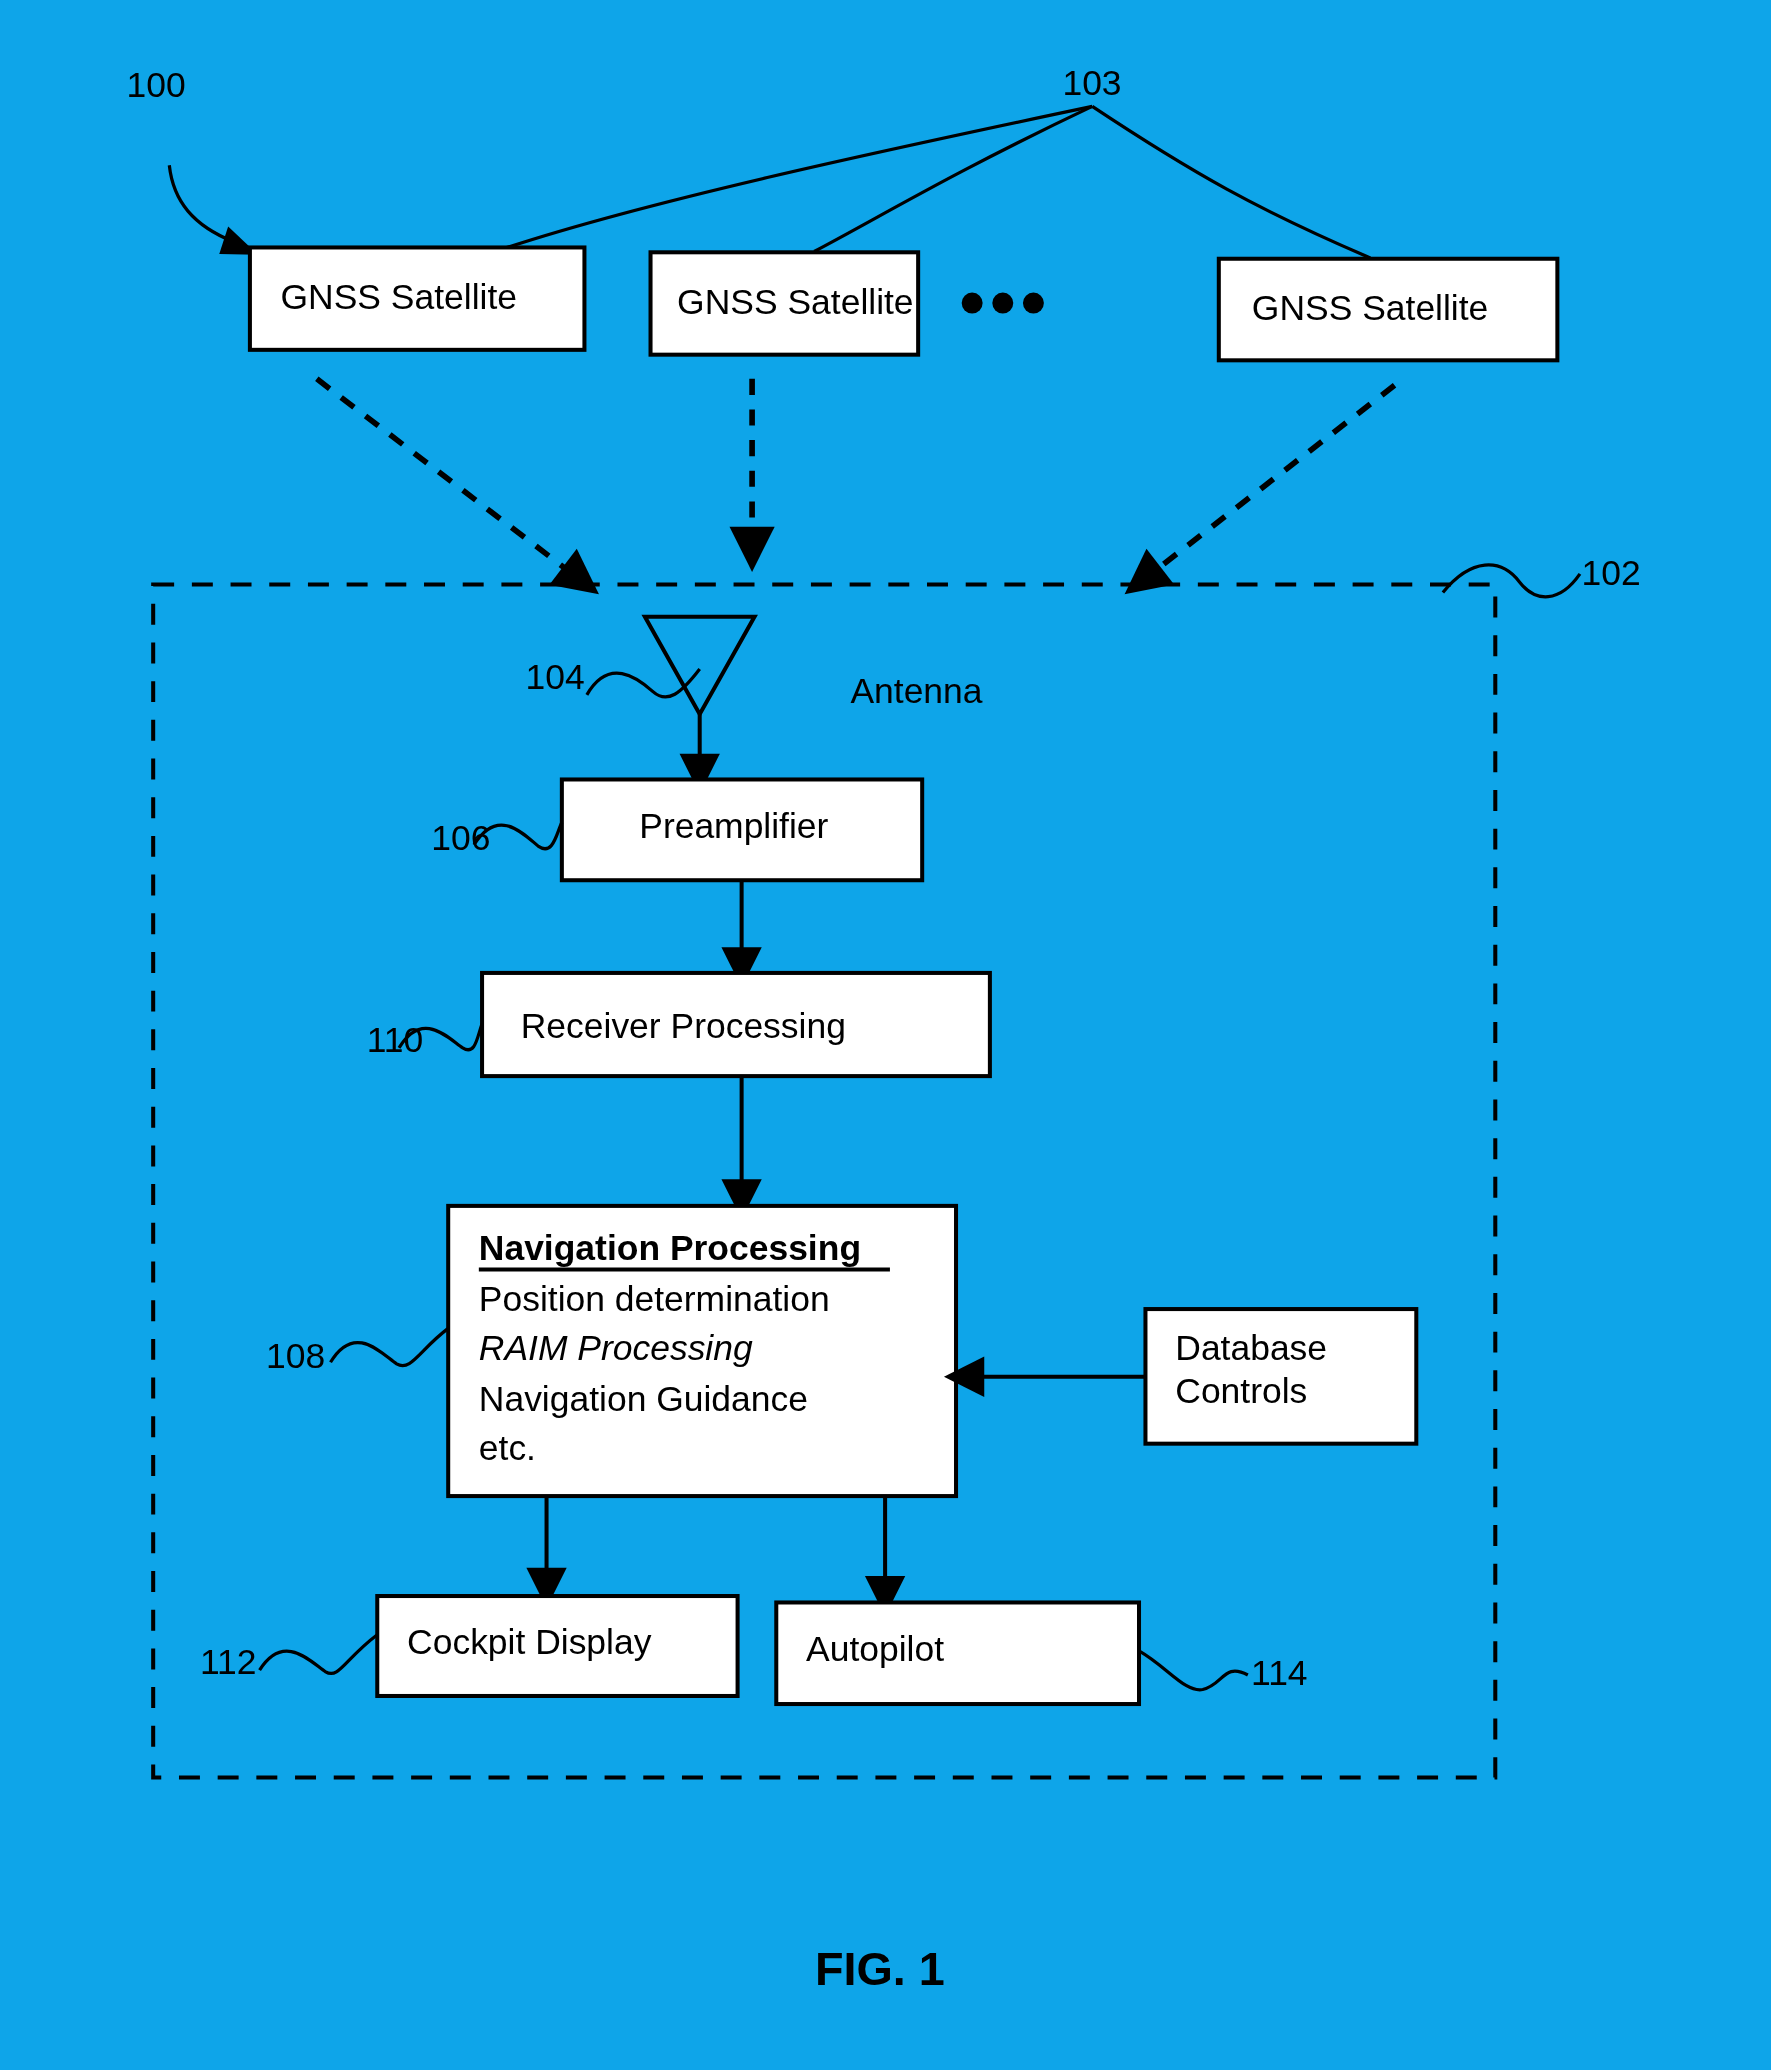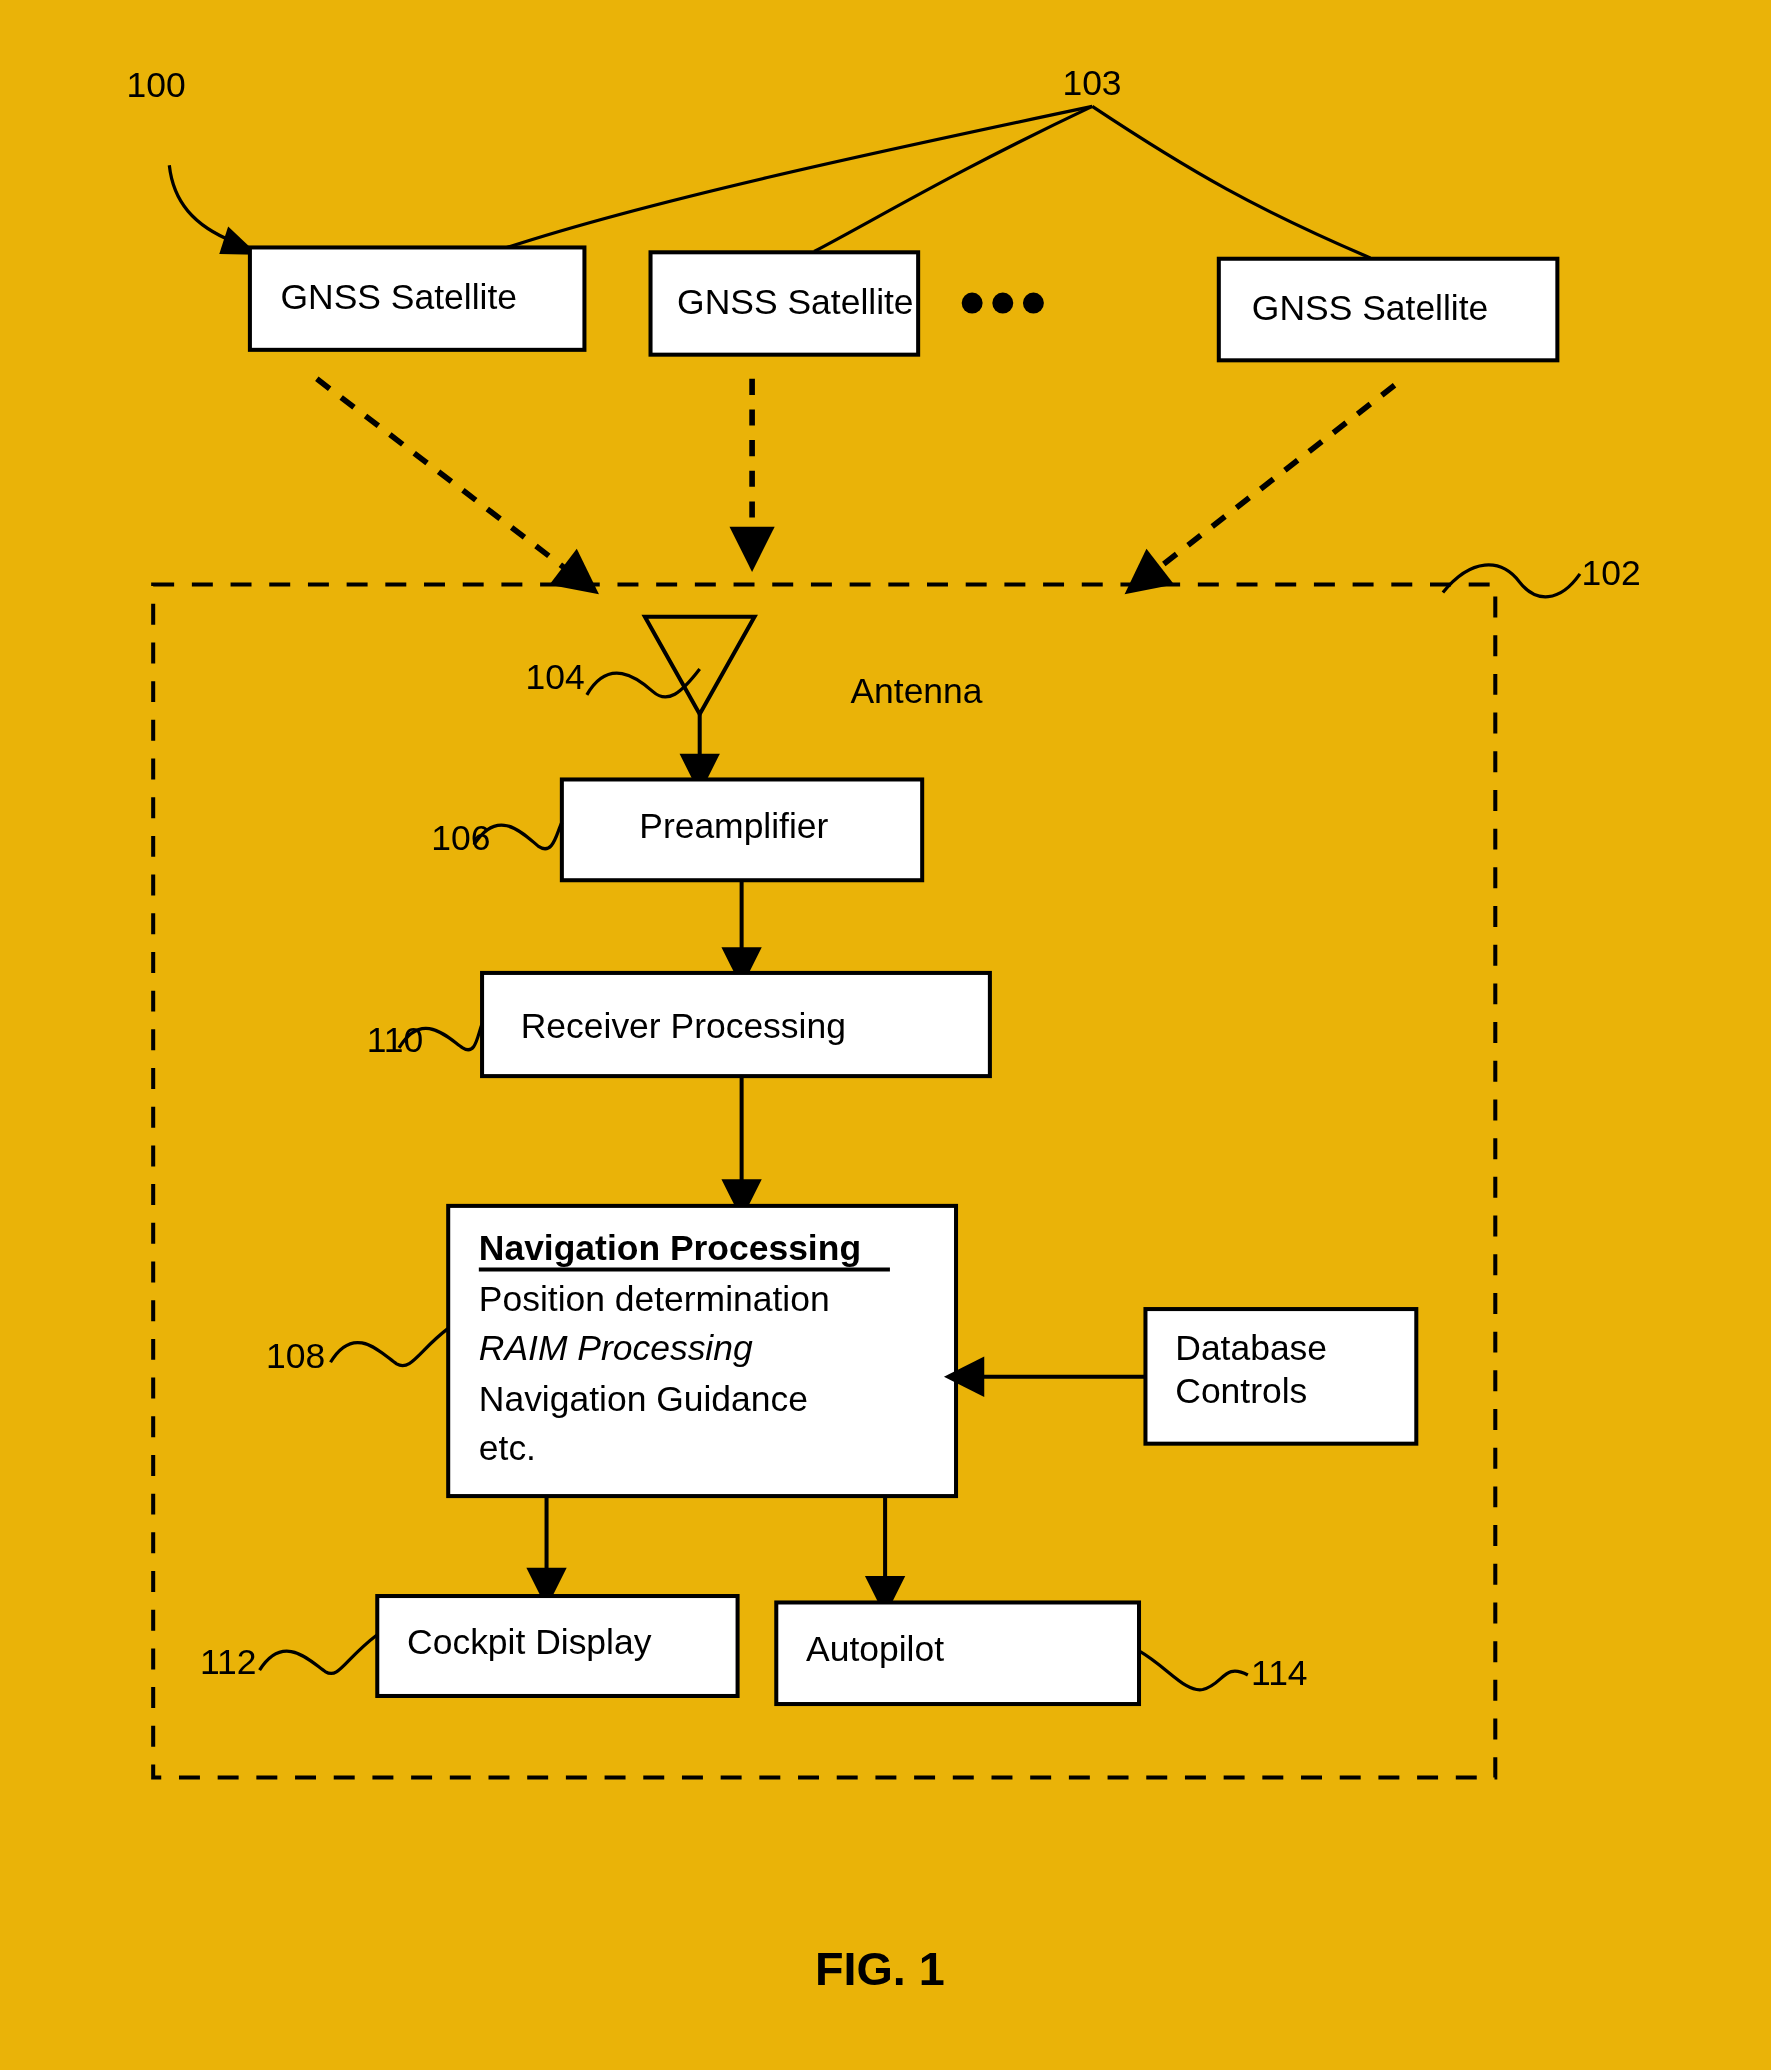--- a/index.html
+++ b/index.html
@@ -8,21 +8,21 @@
     background: #ffffff;
   }
   body {
     font-family: "Liberation Sans", sans-serif;
     color: #000000;
   }
   #page {
     position: relative;
     width: 1771px;
     height: 2070px;
-    background: #eab308;
+    background: #0ea5e9;
     overflow: hidden;
   }
   #figure-svg {
     position: absolute;
     left: 0;
     top: 0;
     width: 1771px;
     height: 2070px;
   }
   .box-label {

